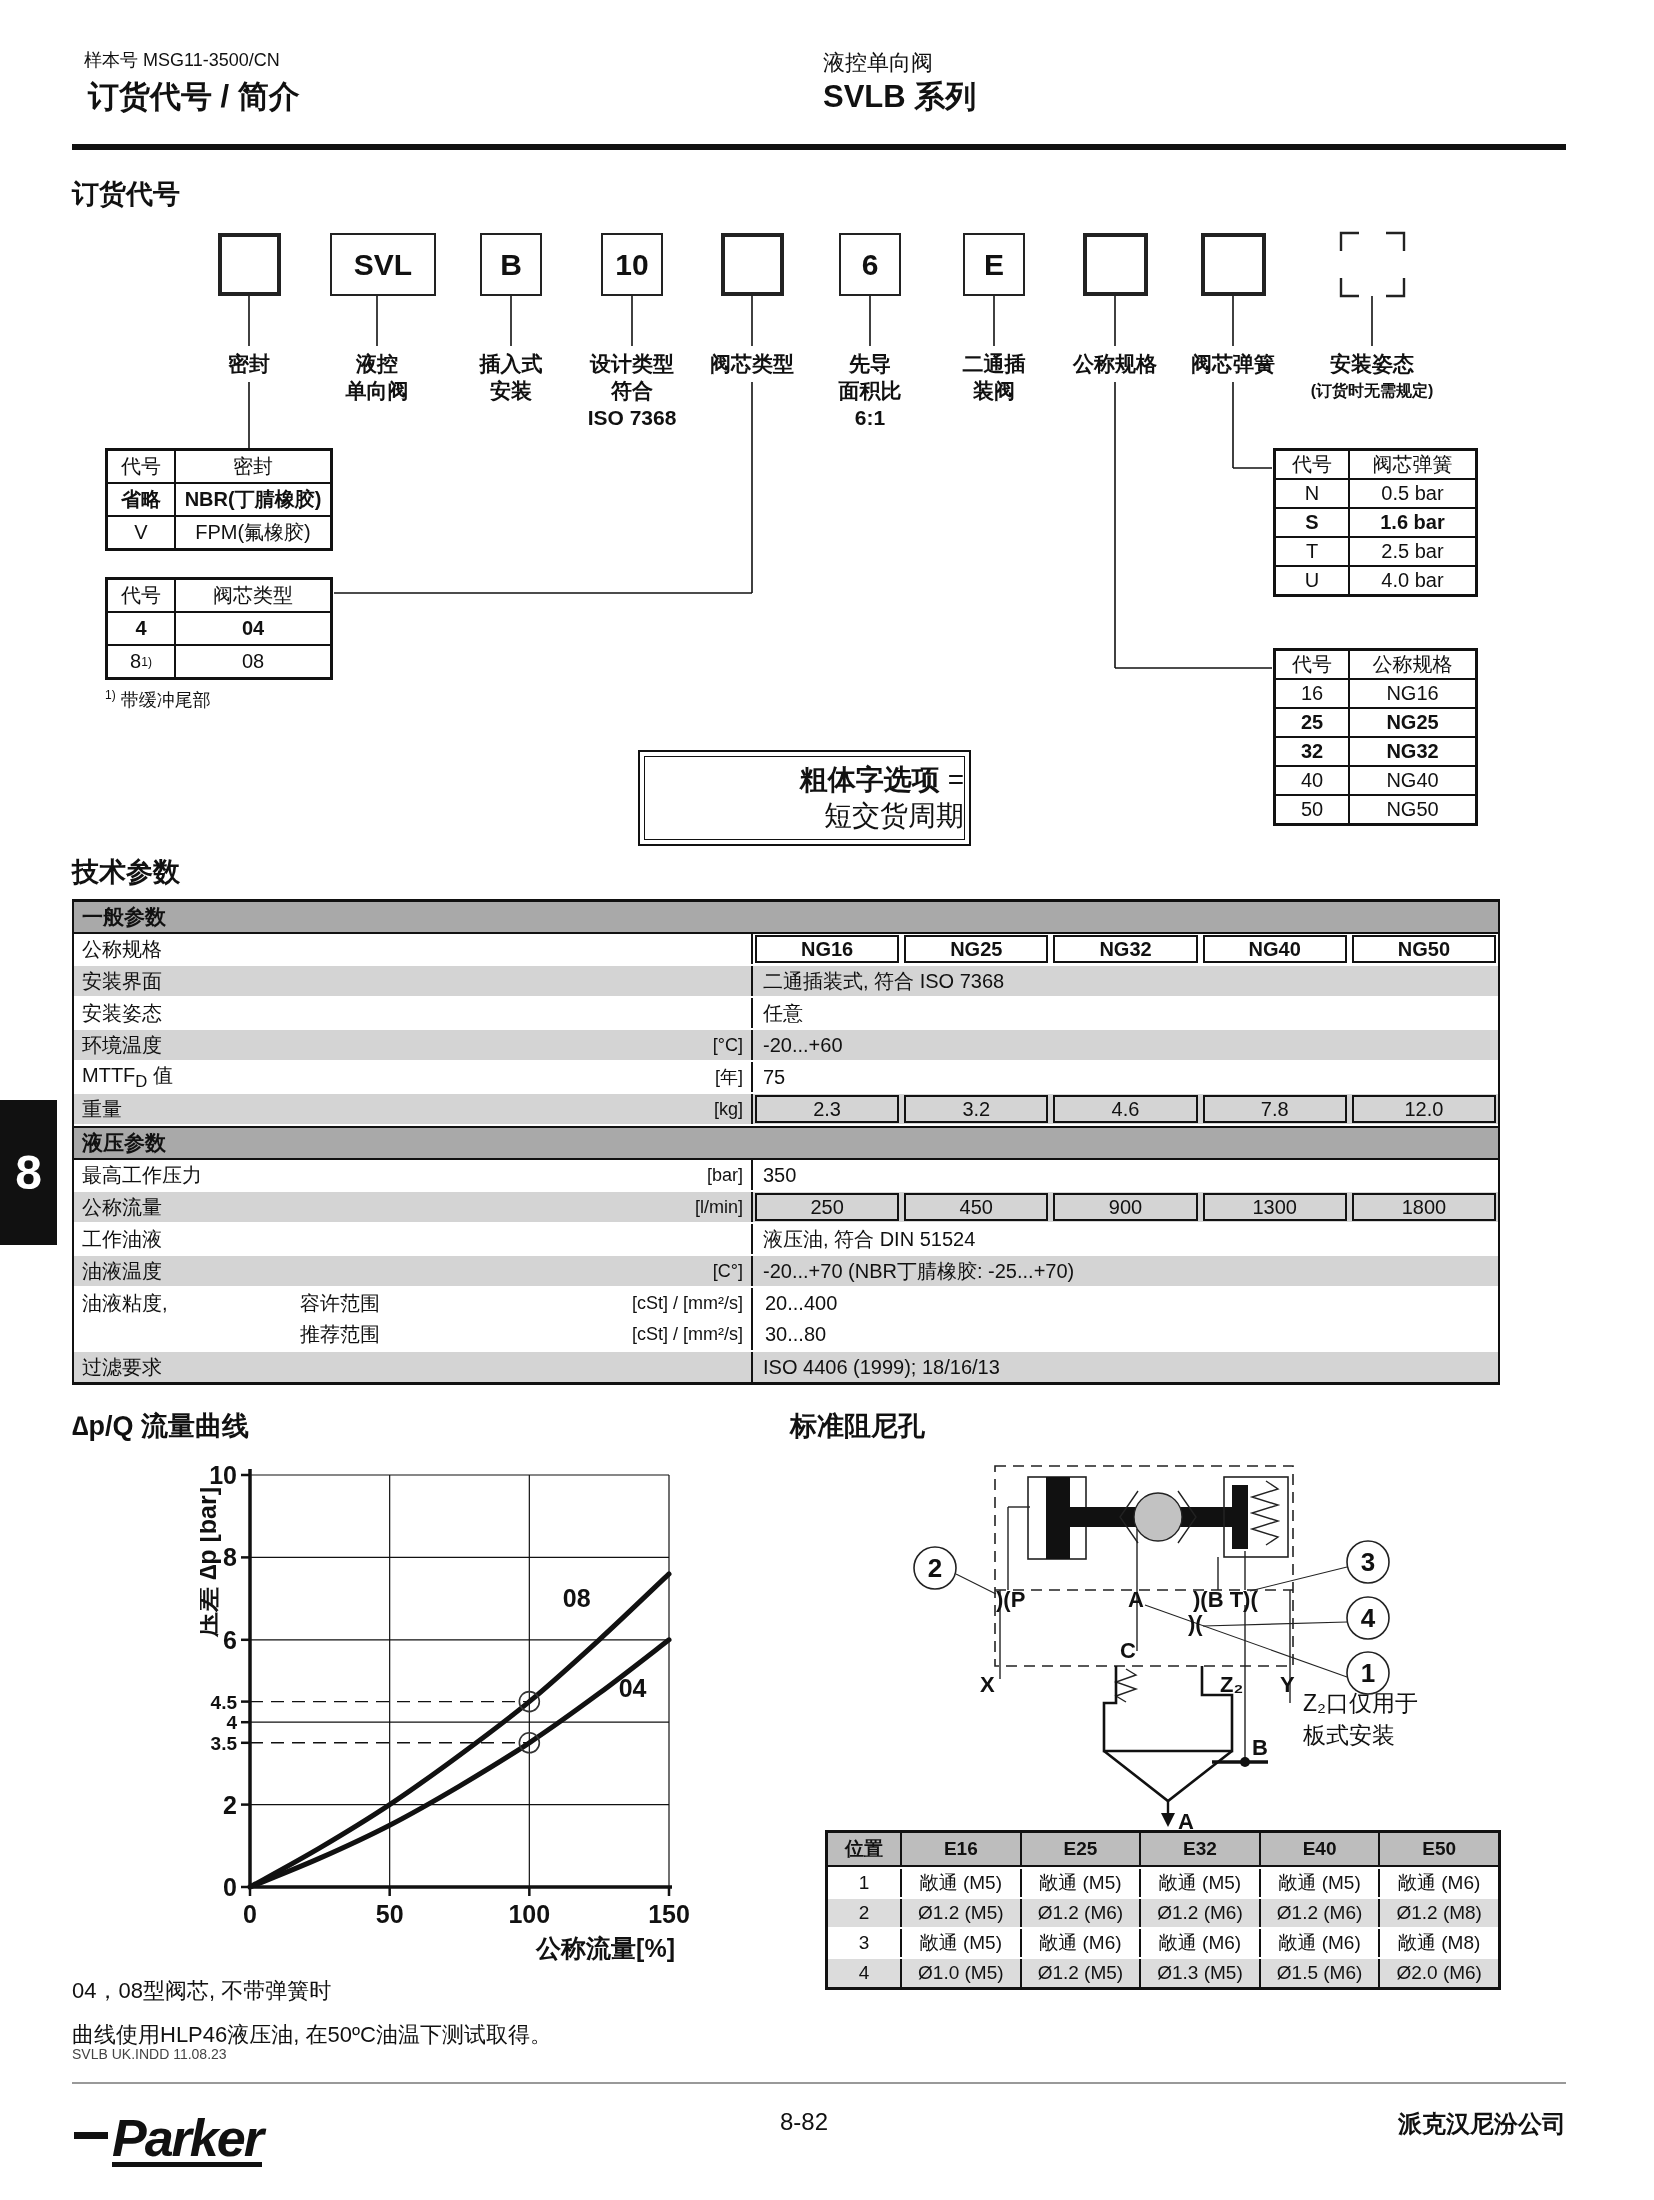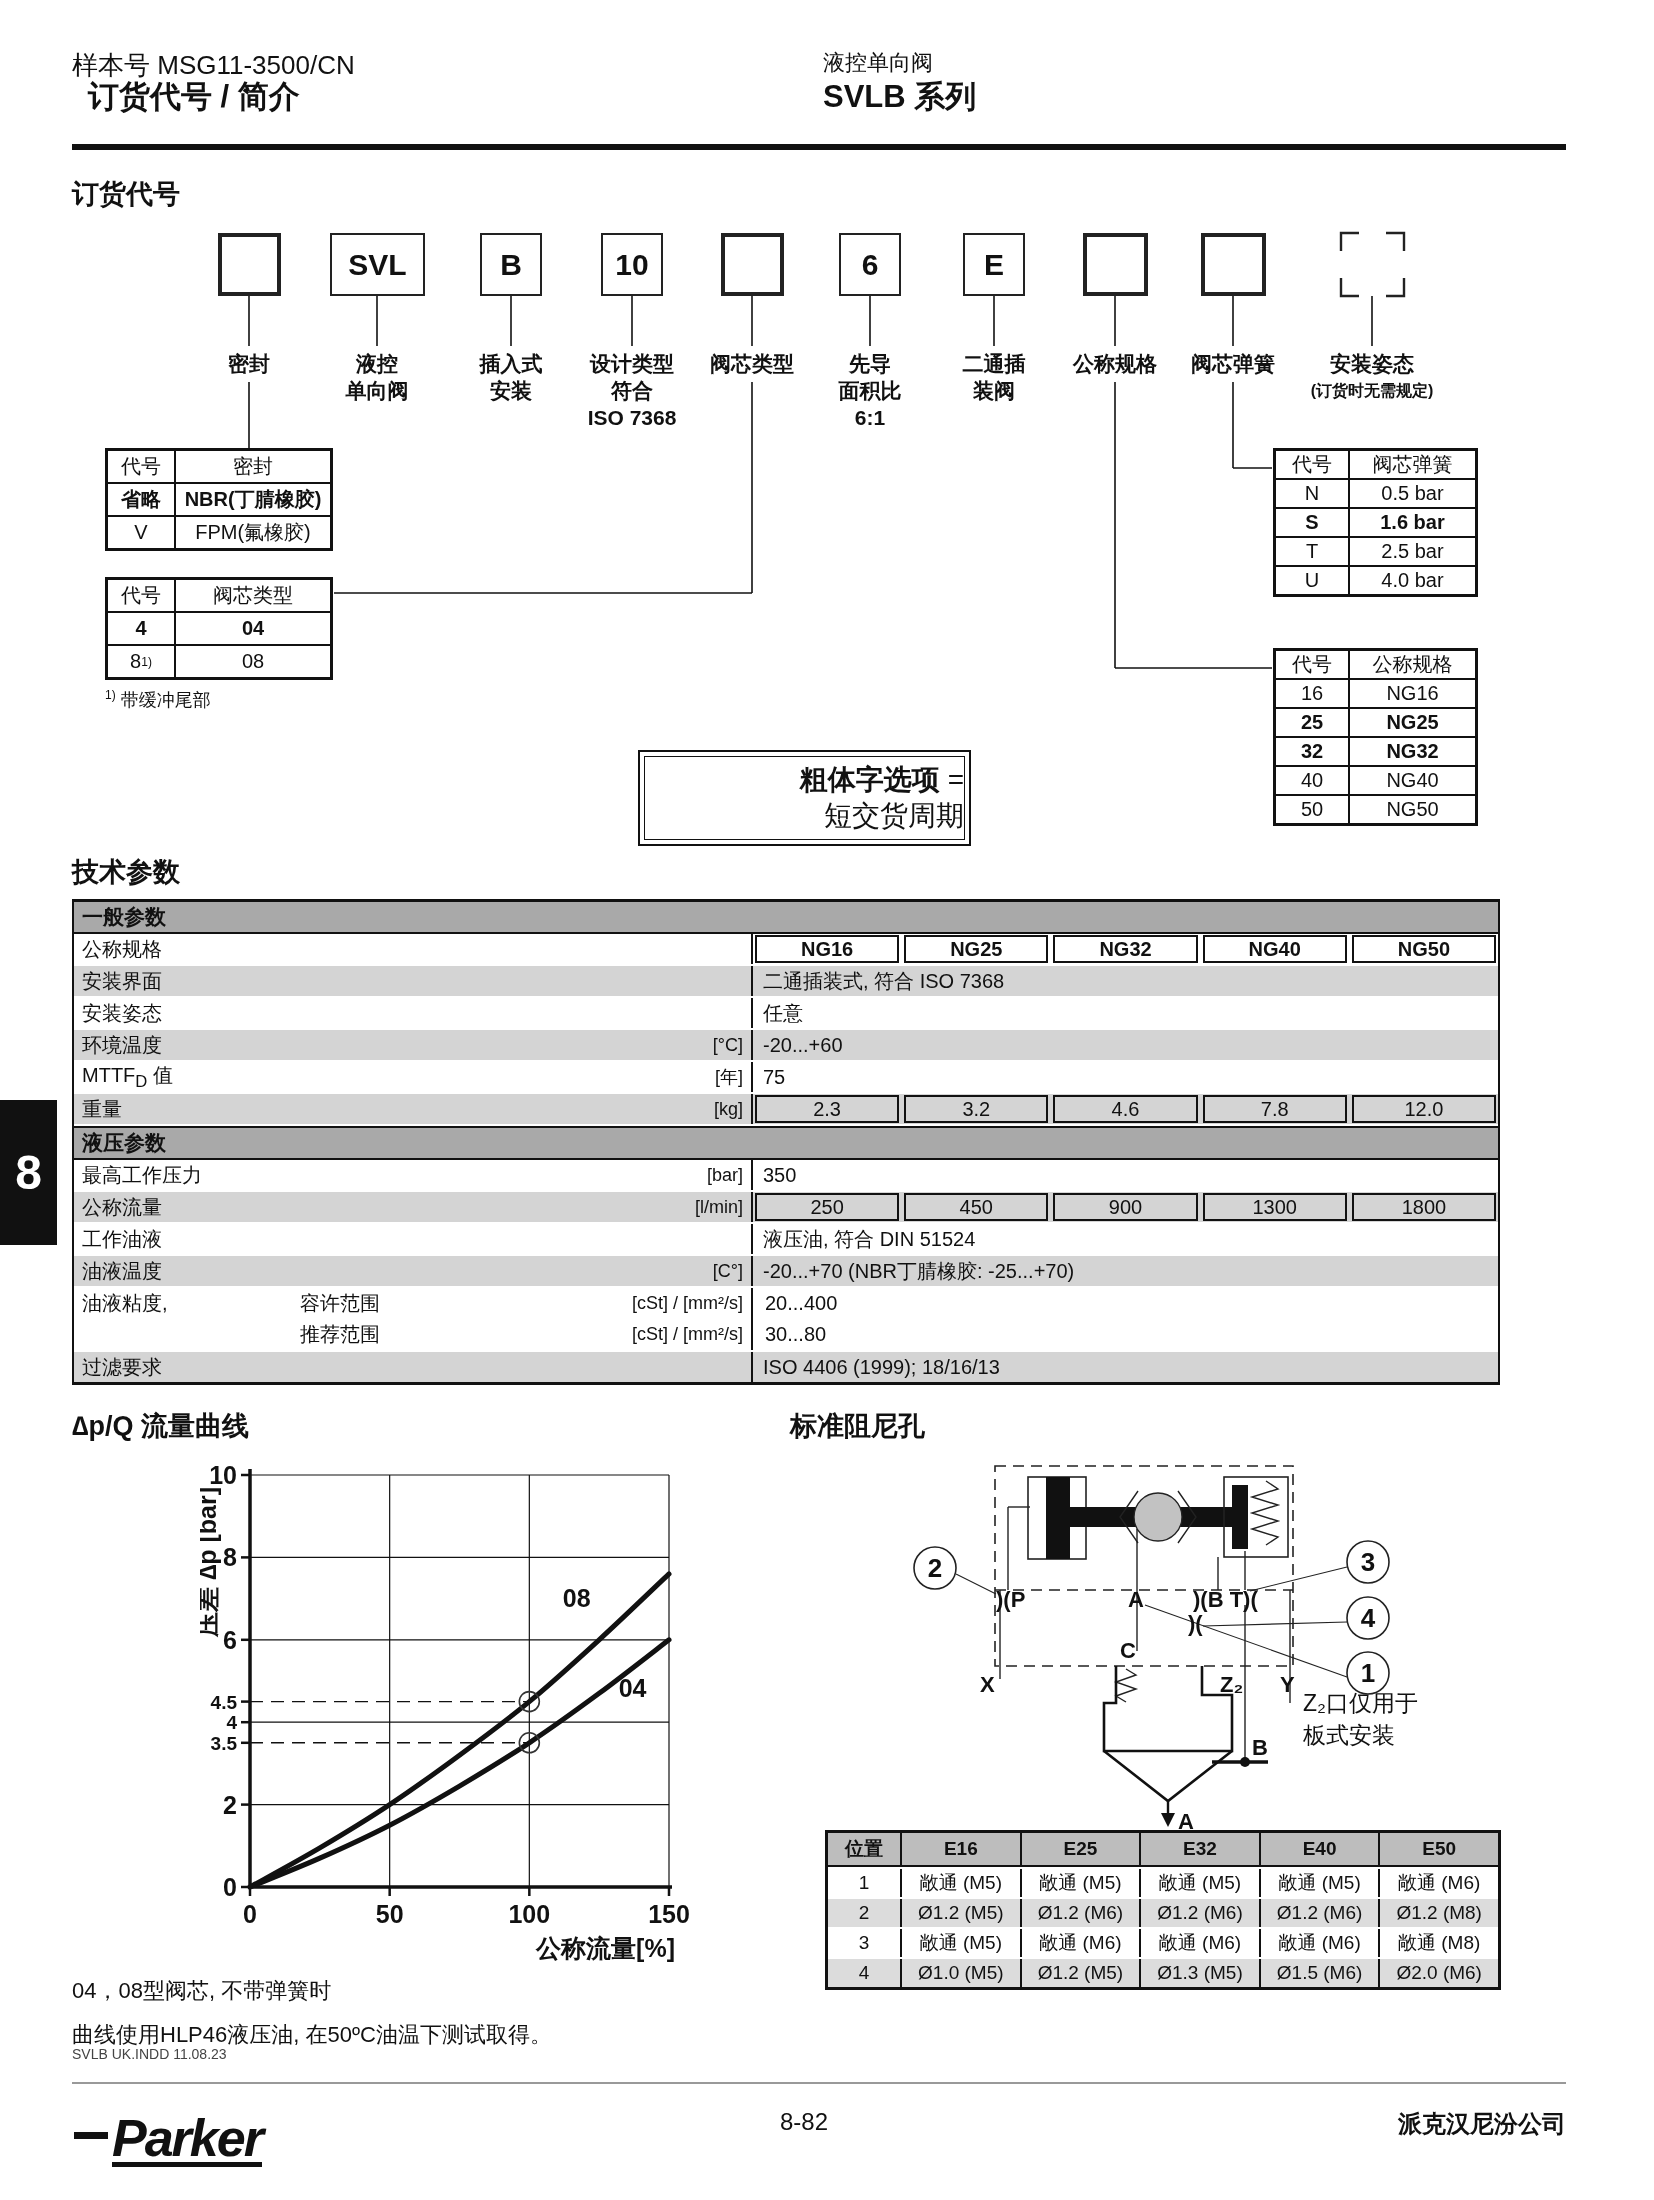--- a/index.html
+++ b/index.html
@@ -59,21 +59,21 @@
   .ft-c0{width:72px;} .ft-cx{flex:1;}
   
   .footer-note{position:absolute;left:72px;top:2046px;font-size:14px;color:#444;}
   svg text{font-family:"Liberation Sans","DejaVu Sans",sans-serif;}
 </style>
 </head>
 <body>
 
 <div class="page">
 
-  <div class="abs" style="left:72px;top:48px;font-size:26px;">样本号 MSG11-3500/CN</div>
+  <div class="abs" style="left:84px;top:48px;font-size:18px;">样本号 MSG11-3500/CN</div>
   <div class="abs b" style="left:88px;top:76px;font-size:31px;">订货代号 / 简介</div>
   <div class="abs" style="left:823px;top:48px;font-size:22px;">液控单向阀</div>
   <div class="abs b" style="left:823px;top:76px;font-size:31px;">SVLB 系列</div>
   <div class="rule" style="top:144px;height:6px;"></div>
 
   <div class="abs b" style="left:72px;top:176px;font-size:27px;">订货代号</div>
 
   <svg class="abs" style="left:0;top:0;" width="1654" height="900">
     <g stroke="#111" stroke-width="1.6">
       <line x1="249" y1="296" x2="249" y2="346"></line>
@@ -96,21 +96,21 @@
     </g>
     <g stroke="#222" stroke-width="2.4" fill="none">
       <path d="M1341,251 V233 H1359"></path>
         <path d="M1386,233 H1404 V251"></path>
       <path d="M1404,278 V296 H1386"></path>
         <path d="M1359,296 H1341 V278"></path>
     </g>
   </svg>
 
   <div class="code-box thick" style="left:218px;width:63px;"></div>
-  <div class="code-box" style="left:330px;width:95px;">SVL</div>
+  <div class="code-box" style="left:330px;width:106px;">SVL</div>
   <div class="code-box" style="left:480px;width:62px;">B</div>
   <div class="code-box" style="left:601px;width:62px;">10</div>
   <div class="code-box thick" style="left:721px;width:63px;"></div>
   <div class="code-box" style="left:839px;width:62px;">6</div>
   <div class="code-box" style="left:963px;width:62px;">E</div>
   <div class="code-box thick" style="left:1083px;width:65px;"></div>
   <div class="code-box thick" style="left:1201px;width:65px;"></div>
 
   <div class="box-label" style="left:169px;">
       <div>密封</div>

